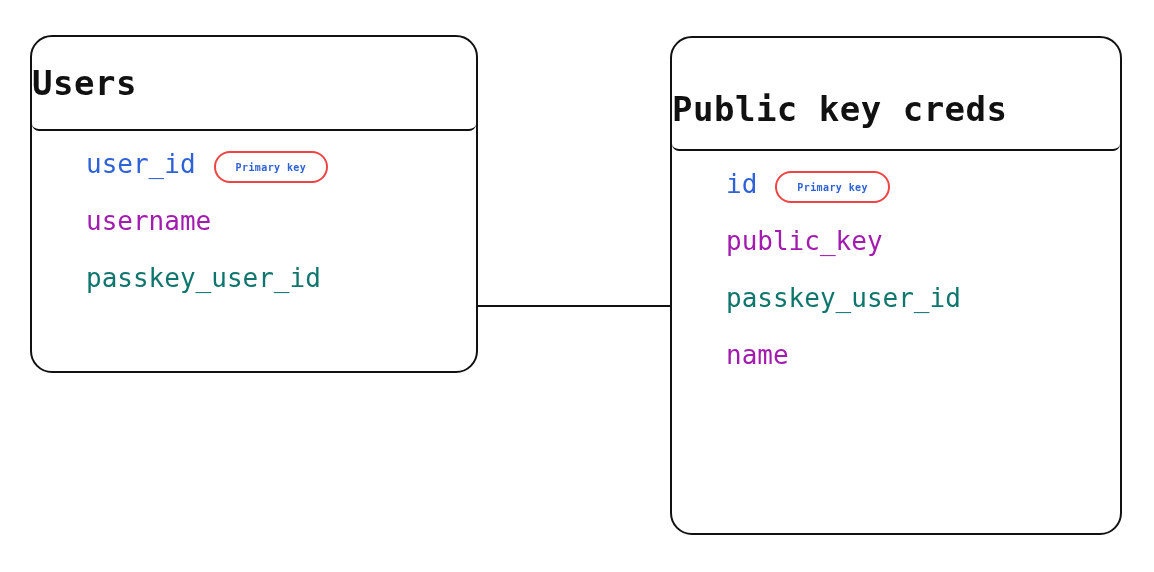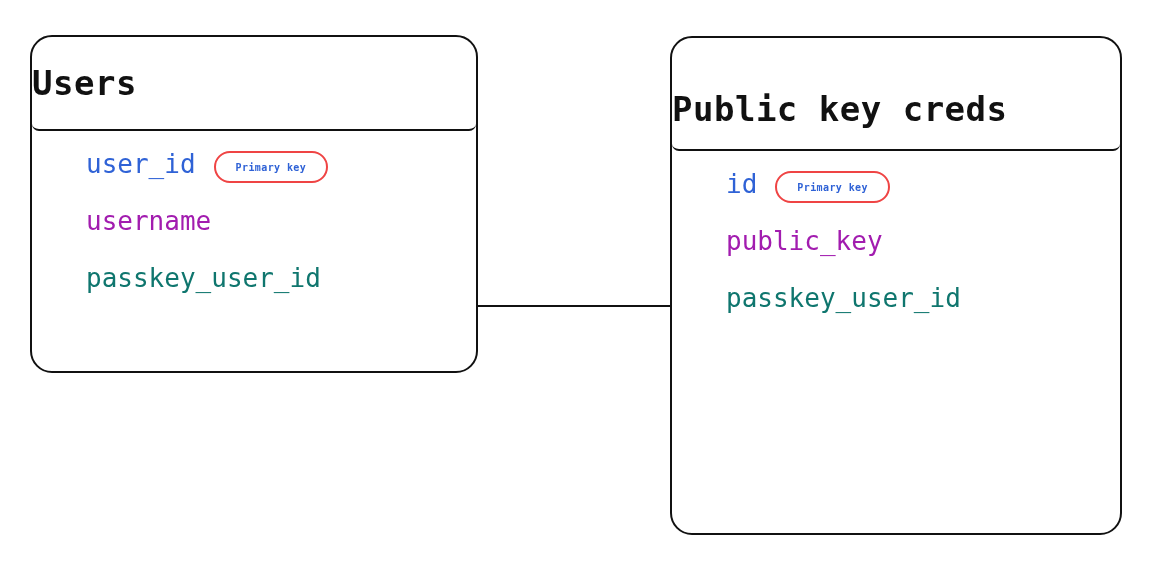--- a/index.html
+++ b/index.html
@@ -150,18 +150,21 @@
 
       <div class="field-row">
         <span class="field-name">public_key</span>
       </div>
 
       <div class="field-row">
         <span class="field-name is-fk">passkey_user_id</span>
       </div>
 
 
+      <div class="field-row">
+        <span class="field-name">name</span>
+      </div>
 
 
     </div>
   </div>
 
 </div>
 
 </body></html>

